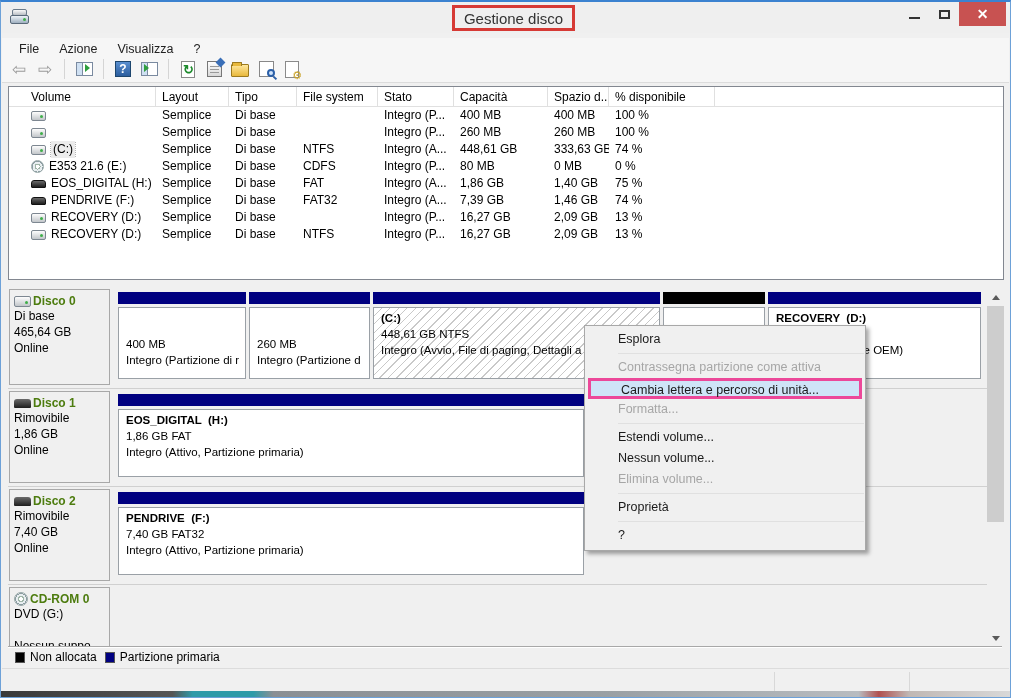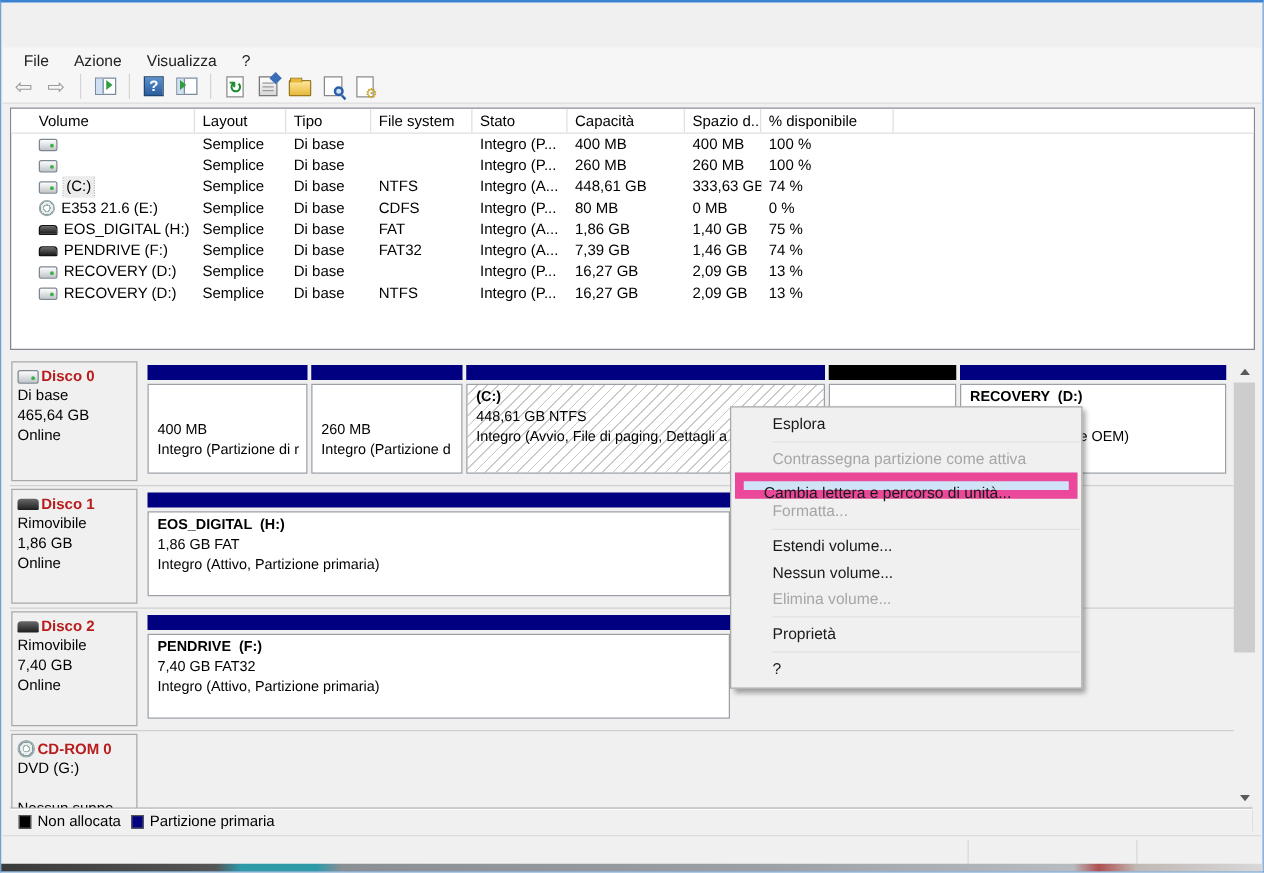--- a/index.html
+++ b/index.html
@@ -73,21 +73,21 @@
   .vicon-drive { width:15px; height:10px; background:linear-gradient(#fdfdfd,#c2c6ca); border:1px solid #7d8791; border-radius:2px; position:relative; flex:0 0 auto; }
   .vicon-drive:after { content:""; position:absolute; right:2px; bottom:2px; width:3px; height:3px; background:#3fae49; border-radius:50%; }
   .vicon-removable { width:15px; height:8px; background:linear-gradient(#6a6a6a,#1d1d1d); border:1px solid #111; border-radius:3px 3px 1px 1px; flex:0 0 auto; }
   .vicon-cd { width:13px; height:13px; border-radius:50%; flex:0 0 auto;
               background:radial-gradient(circle, #fff 0 2px, #9fb5a8 2px 3px, #e8eef0 3px 5px, #8a9aa0 5px 6px, transparent 6px); border:1px solid #9aa; }
 
   
   .bottom-pane { position:absolute; left:7px; top:285px; width:996px; height:360px; background:#f0f0f0; }
   .disk-row { position:relative; border-bottom:1px solid #d0d0d0; overflow:hidden; }
   .disk-info { position:absolute; left:1px; top:2px; bottom:3px; width:101px; border:1px solid #a8a8a8; background:#f0f0f0; padding:4px 3px 0 4px; overflow:hidden; }
-  .disk-name { display:flex; align-items:center; gap:2px; font-size:12px; font-weight:bold; color:#b91c1c; }
+  .disk-name { display:flex; align-items:center; gap:2px; font-size:12px; font-weight:bold; color:#4d7c0f; }
   .disk-line { font-size:12px; color:#000; line-height:16px; }
   .dicon-drive { width:17px; height:11px; background:linear-gradient(#fdfdfd,#c2c6ca); border:1px solid #7d8791; border-radius:2px; position:relative; }
   .dicon-drive:after { content:""; position:absolute; right:2px; bottom:2px; width:3px; height:3px; background:#3fae49; border-radius:50%; }
   .dicon-removable { width:17px; height:9px; background:linear-gradient(#6a6a6a,#1d1d1d); border-radius:3px 3px 1px 1px; }
   .dicon-cd { width:14px; height:14px; border-radius:50%;
               background:radial-gradient(circle, #fff 0 2px, #9fb5a8 2px 3px, #e8eef0 3px 5px, #8a9aa0 5px 6px, transparent 6px); border:1px solid #9aa; }
 
   .disk-graphic { position:absolute; left:105px; top:0; right:19px; bottom:0; }
   .partition { position:absolute; top:5px; bottom:9px; }
   .pbar { position:absolute; left:0; right:0; top:0; height:12px; background:#000080; }
@@ -118,28 +118,49 @@
   .sb-div { position:absolute; top:3px; bottom:3px; width:1px; background:#d8d8d8; }
 
   .desktop-sliver { position:absolute; left:0; right:0; bottom:0; height:6px;
       background:linear-gradient(90deg,#3a3a3a 0%,#555 17%,#2e9aa8 19%,#2e9aa8 25%,#8a8f94 27%,#9aa0a4 60%,#b8bcc0 85%,#b05050 87%,#c0b8b4 90%,#d8d8d8 100%); }
 
   
   .context-menu { position:absolute; left:583px; top:323px; width:282px; background:#f0f0f0;
                   border:1px solid #a8a8a8; box-shadow:3px 3px 4px rgba(0,0,0,0.35); padding:3px 0 4px 0; z-index:50; }
   .cm-item { height:21px; line-height:21px; font-size:12.5px; color:#1a1a1a; padding-left:33px; white-space:nowrap; position:relative; }
   .cm-item.disabled { color:#a6a6a6; }
-  .cm-item.highlighted { background:#cfe4f7; border:7px solid #ec4899; margin:0 3px; padding-left:16px; line-height:19px; height:21px; }
+  .cm-item.highlighted { background:#cfe4f7; border:3px solid #ec4899; margin:0 3px; padding-left:30px; line-height:19px; height:21px; }
   .cm-sep { height:1px; background:#e0e0e0; margin:3px 1px 3px 33px; }
 </style>
 </head>
 <body>
 
 <div class="window">
 
+  <div class="titlebar">
+    <div class="app-icon">
+        <i class="d1"></i>
+        <i class="d2"></i>
+        <i class="dot"></i>
+      </div>
+    <div class="annotation-box">
+      <span class="title-text">Gestione disco</span>
+    </div>
+    <div class="win-controls">
+      <div class="win-btn">
+          <span class="min-glyph"></span>
+        </div>
+      <div class="win-btn">
+          <span class="max-glyph"></span>
+        </div>
+      <div class="close-btn">
+          <span class="close-glyph">✕</span>
+        </div>
+    </div>
+  </div>
 
   <div class="menubar">
     <span class="menu-item">File</span>
     <span class="menu-item">Azione</span>
     <span class="menu-item">Visualizza</span>
     <span class="menu-item">?</span>
   </div>
 
   <div class="toolbar">
     <div class="tb-btn">

